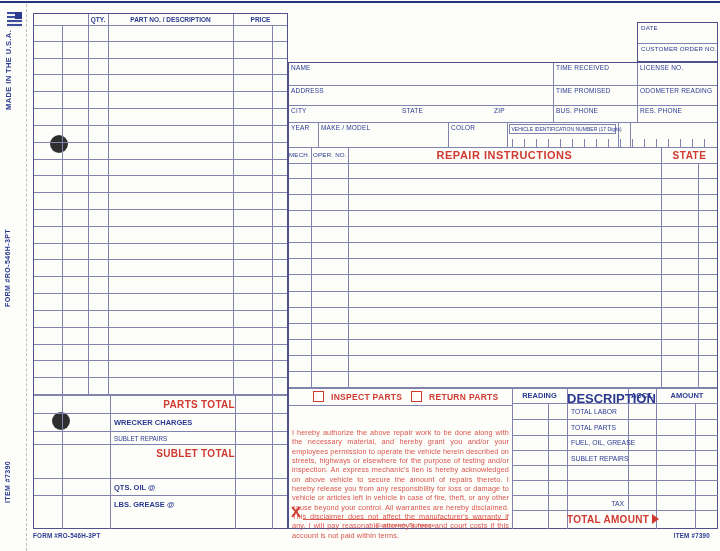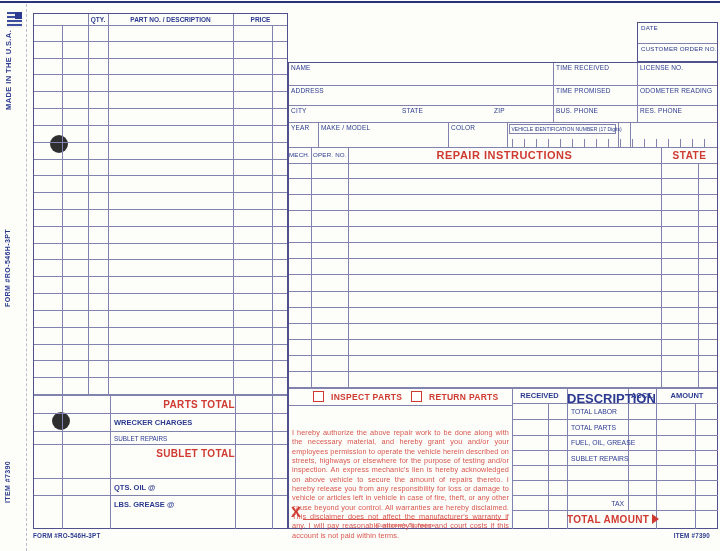--- a/index.html
+++ b/index.html
@@ -170,21 +170,21 @@
   <div class="sigx">X</div>
   <div class="sigline"></div>
   <div class="siglabel">Customer's Signature</div>
 
   <div class="hl" style="left:512px;top:403px;width:206px;"></div>
   <div class="vl" style="left:567px;top:388px;height:141px;"></div>
   <div class="vl" style="left:628px;top:388px;height:122px;"></div>
   <div class="vl" style="left:656px;top:388px;height:141px;"></div>
   <div class="vl" style="left:548px;top:403px;height:126px;"></div>
   <div class="vl" style="left:695px;top:403px;height:126px;"></div>
-  <div class="th" style="left:512px;top:391px;width:55px;font-size:7.5px;">RECEIVED</div>
+  <div class="th" style="left:512px;top:391px;width:55px;font-size:7.5px;">READING</div>
   <div class="th" style="left:567px;top:391px;width:61px;font-size:13px;">DESCRIPTION</div>
   <div class="th" style="left:628px;top:391px;width:28px;font-size:7.5px;">ACCT.</div>
   <div class="th" style="left:656px;top:391px;width:62px;font-size:7.5px;">AMOUNT</div>
   <div class="hl" style="left:512px;top:419px;width:206px;"></div>
   <div class="hl" style="left:512px;top:435px;width:206px;"></div>
   <div class="hl" style="left:512px;top:450px;width:206px;"></div>
   <div class="hl" style="left:512px;top:465px;width:206px;"></div>
   <div class="hl" style="left:512px;top:480px;width:206px;"></div>
   <div class="hl" style="left:512px;top:495px;width:206px;"></div>
   <div class="hl" style="left:512px;top:510px;width:206px;"></div>

